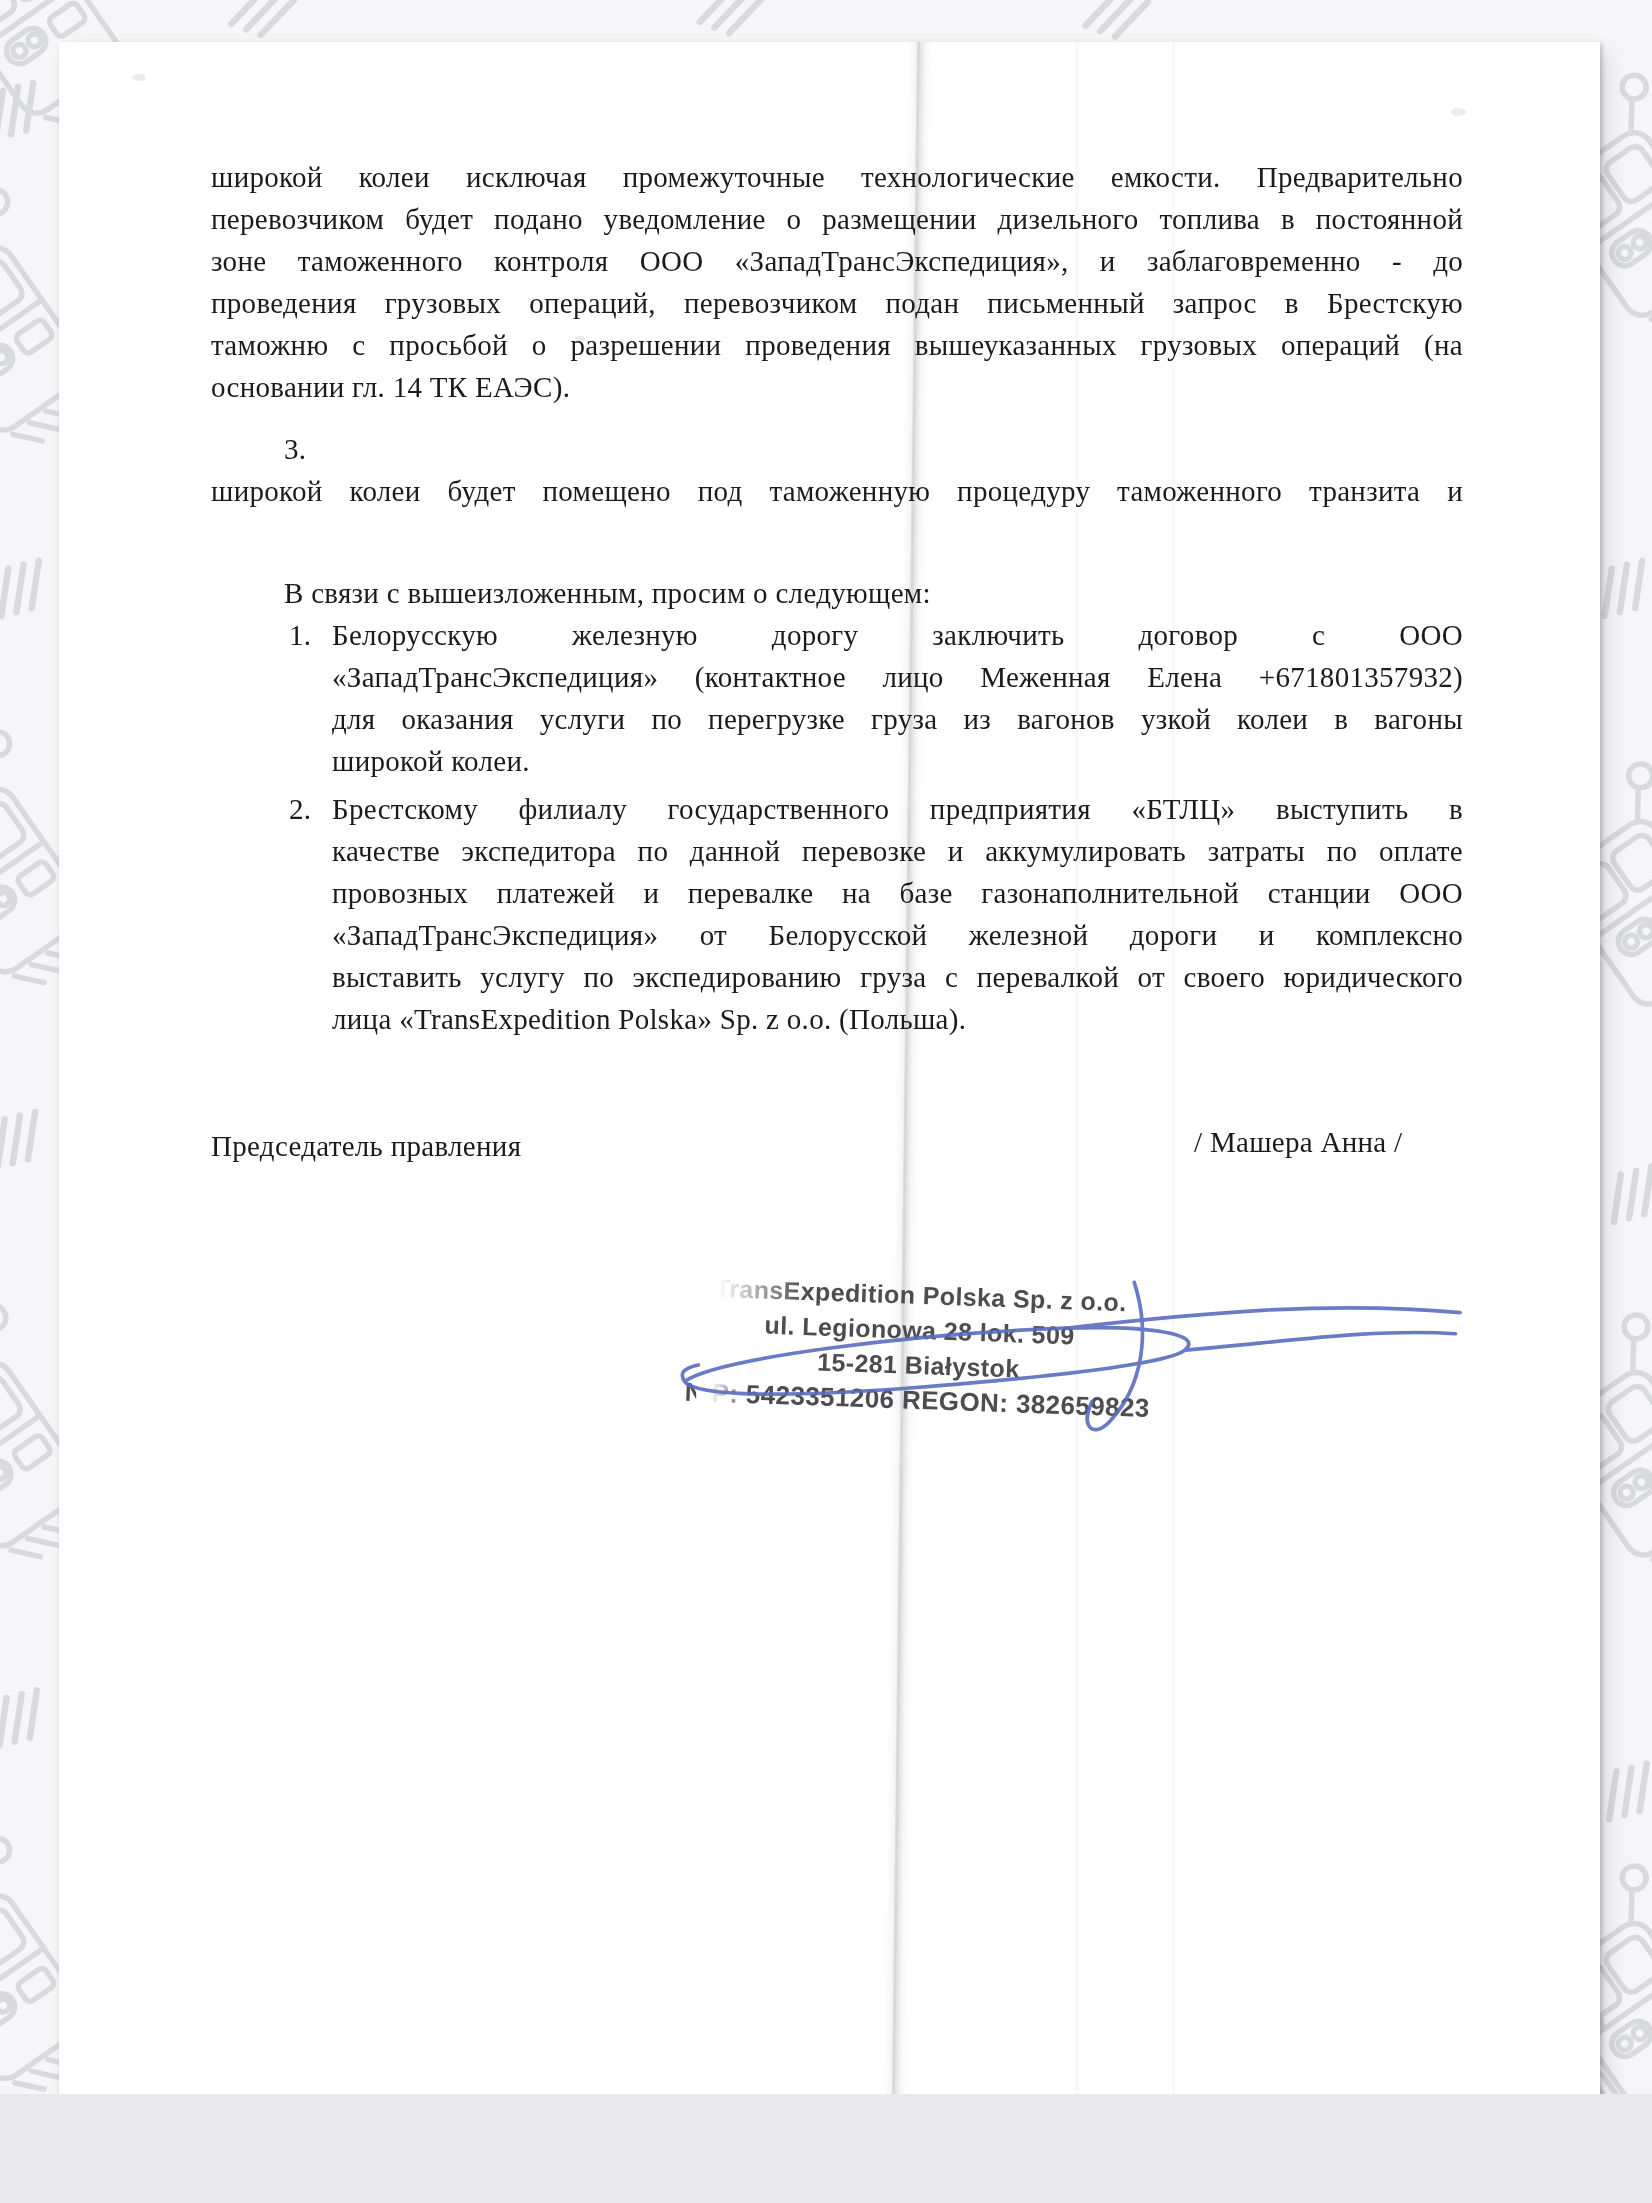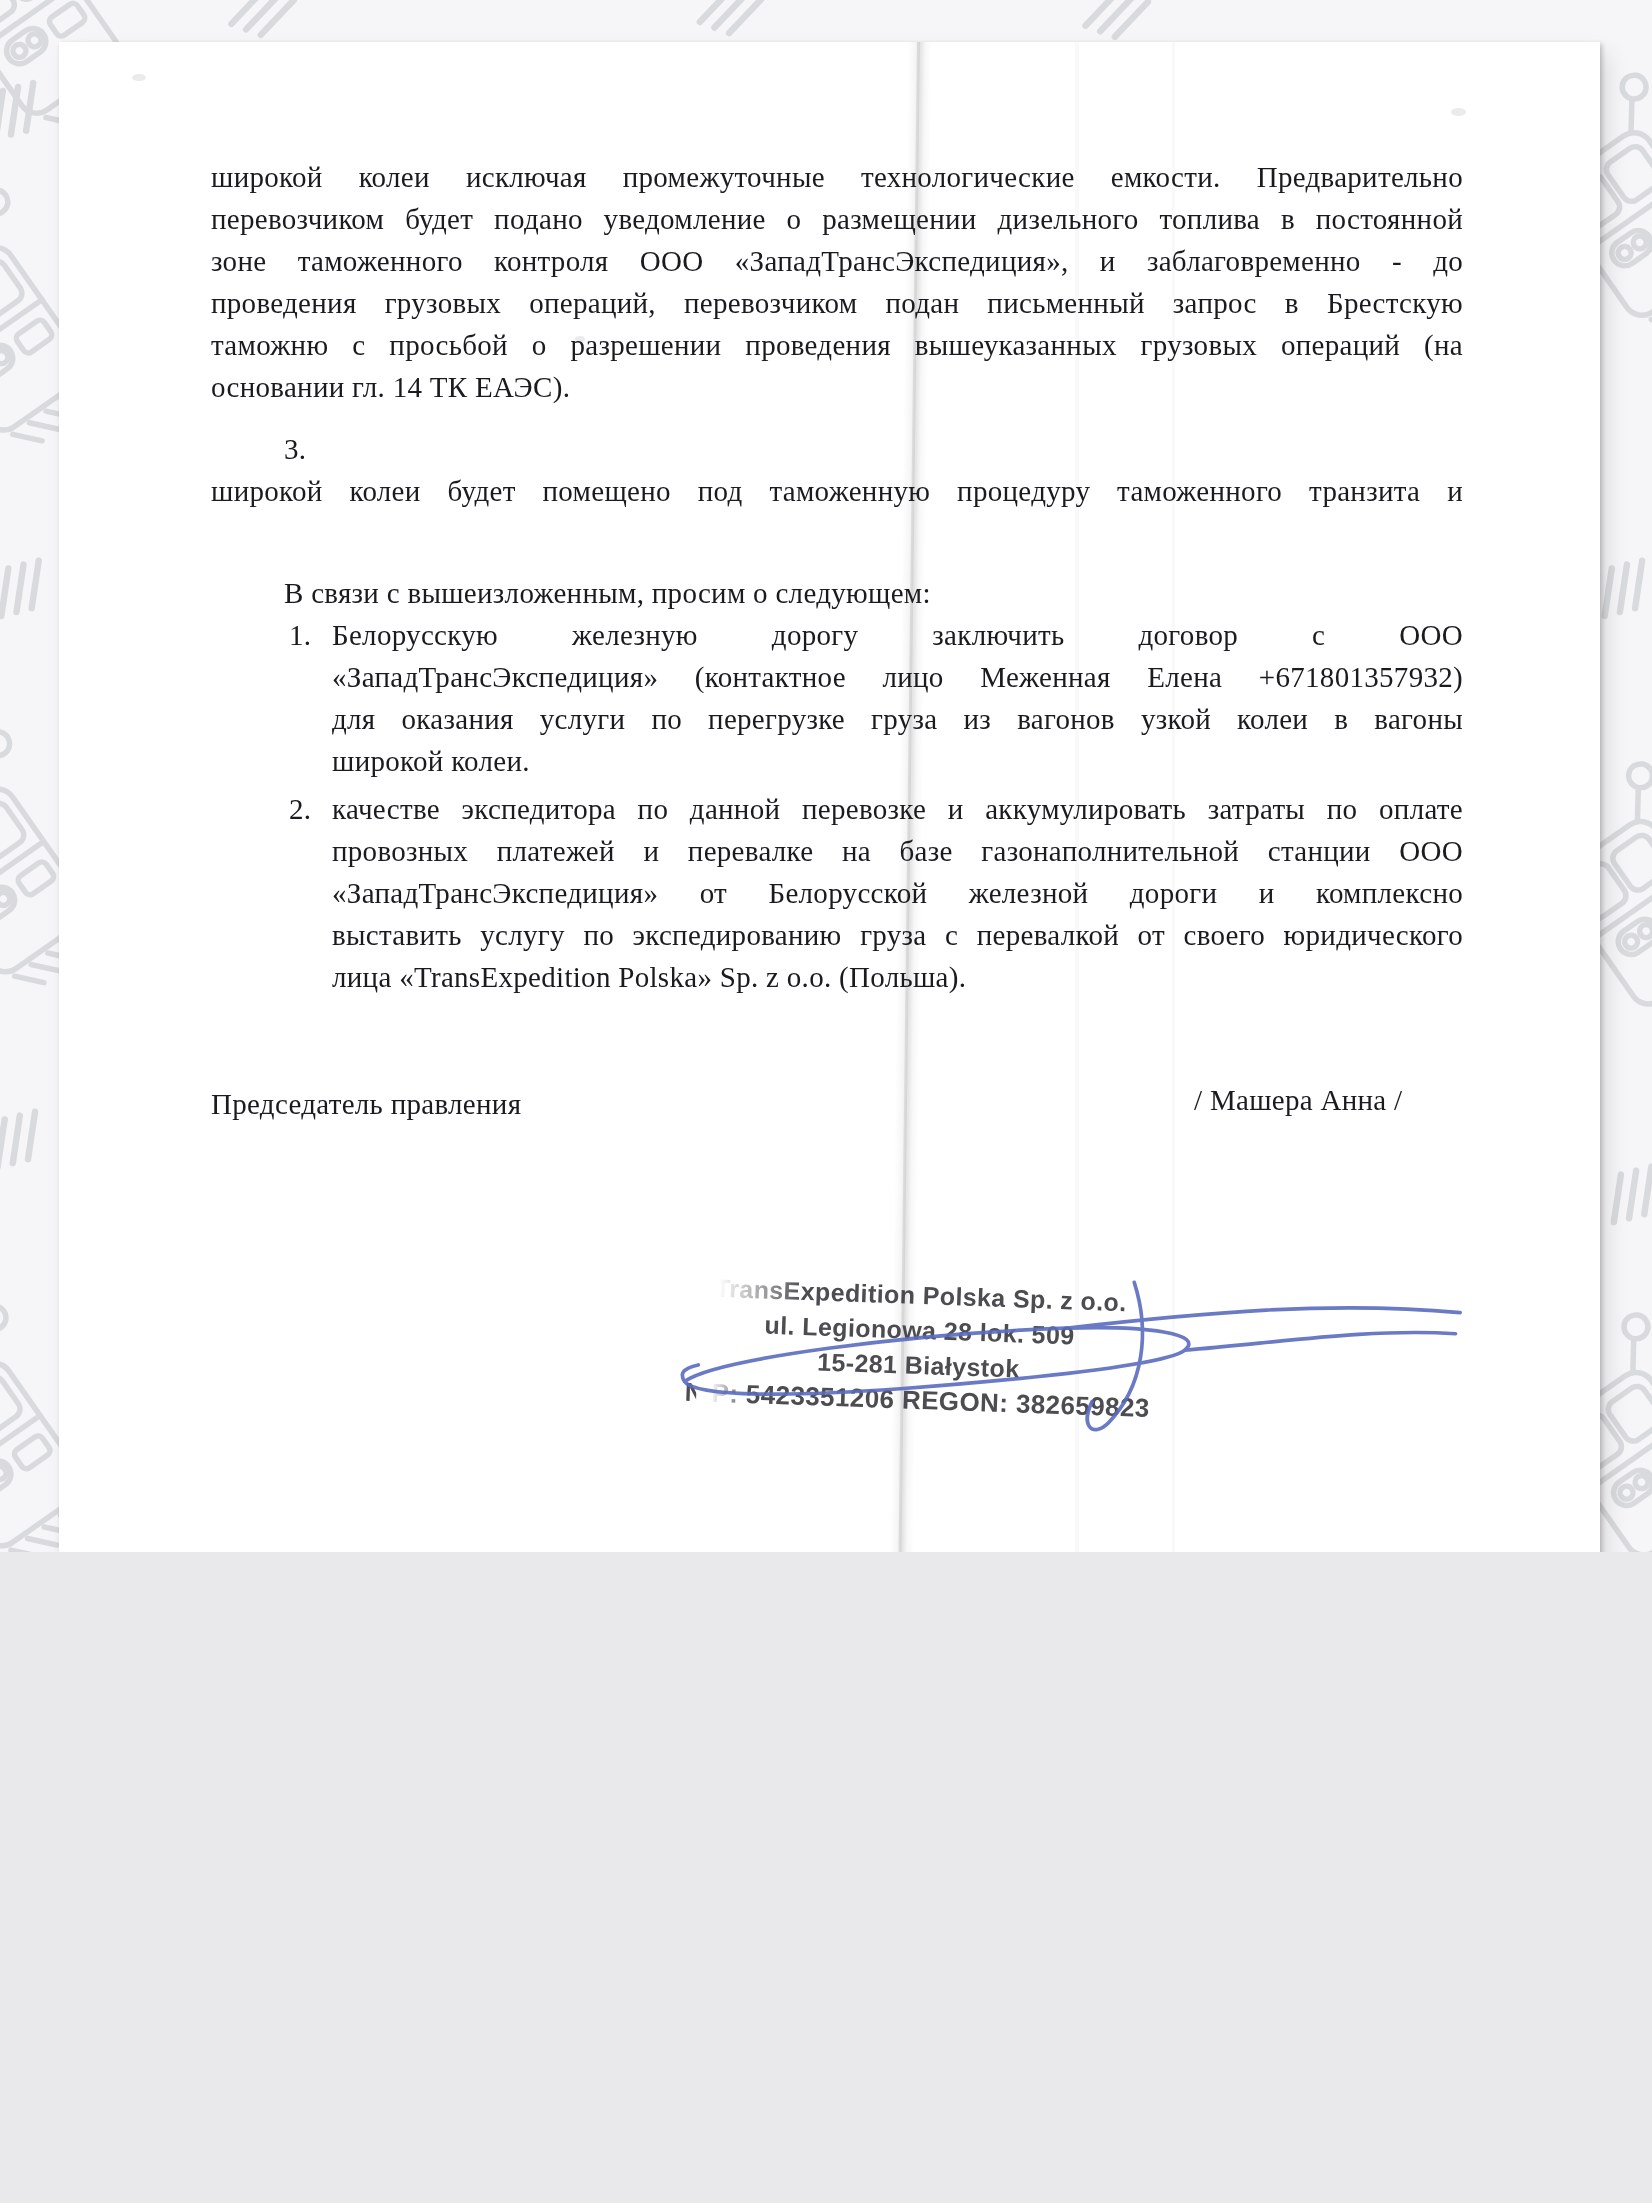--- a/index.html
+++ b/index.html
@@ -1,17 +1,17 @@
 <!DOCTYPE html>
 <html style="font-size:14.7px"><head>
 <meta charset="utf-8">
 <style>
   html,body{margin:0;padding:0;background:#e9e9ec;}
   .canvas{
-    position:relative;width:1653px;height:1552px;overflow:hidden;
+    position:relative;width:1653px;height:2094px;overflow:hidden;
     background:#f6f6f8;font-family:"Liberation Serif",serif;
   }
   .pattern-layer{position:absolute;left:0;top:0;width:1653px;height:2204px;}
   .paper{
     position:absolute;left:59px;top:42px;width:1541px;height:2147px;
     background:#ffffff;
     box-shadow:1.8px 1.8px 4.6px rgba(0,0,0,0.22), 9.2px 11px 20px rgba(0,0,0,0.10);
   }
   
   .crease{
@@ -167,20 +167,21 @@
             <div class="line">Белорусскую железную дорогу заключить договор с ООО</div>
             <div class="line">«ЗападТрансЭкспедиция»  (контактное лицо Меженная Елена +671801357932)</div>
             <div class="line">для оказания услуги по перегрузке груза из вагонов узкой колеи в вагоны</div>
             <div class="line line-last">широкой колеи.</div>
           </div>
       </div>
 
       <div class="list-item second">
         <span class="li-num plainline">2.</span>
         <div>
+            <div class="line">Брестскому филиалу государственного предприятия «БТЛЦ» выступить в</div>
             <div class="line">качестве экспедитора по данной перевозке и аккумулировать затраты по оплате</div>
             <div class="line">провозных платежей и перевалке на базе газонаполнительной станции ООО</div>
             <div class="line">«ЗападТрансЭкспедиция» от Белорусской железной дороги и комплексно</div>
             <div class="line">выставить услугу по экспедированию груза с перевалкой от своего юридического</div>
             <div class="line line-last">лица «TransExpedition Polska» Sp. z o.o. (Польша).</div>
           </div>
       </div>
 
 
       <div class="sigrow">

